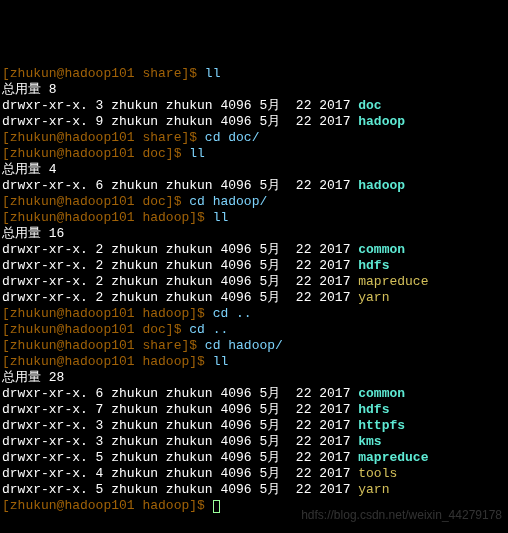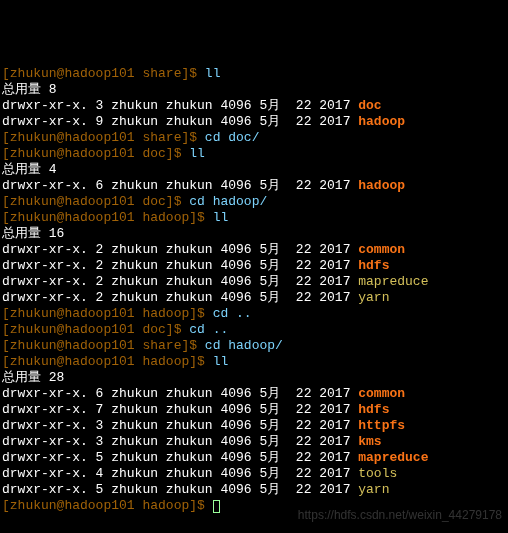--- a/index.html
+++ b/index.html
@@ -12,21 +12,21 @@
       width: 508px;
       height: 533px;
       padding: 2px;
       overflow: hidden;
       position: relative;
       white-space: pre;
     }
     .line { display: block; }
     .prompt { color: #a16207; }
     .cmd { color: #7dd3fc; }
-    .dirlink { color: #f97316; font-weight: bold; }
+    .dirlink { color: #5eead4; font-weight: bold; }
     .yellow { color: #d4c05a; }
     .cursor {
       display: inline-block;
       width: 7px;
       height: 13px;
       border: 1px solid #9f9;
       vertical-align: text-bottom;
     }
     .watermark {
       position: absolute;
@@ -39,16 +39,16 @@
       pointer-events: none;
     }
   </style>
 </head>
 <body>
 
 
 
 <div id="term"><div class="line"><span class="prompt">[zhukun@hadoop101 share]$ </span><span class="cmd">ll</span></div><div class="line">总用量 8</div><div class="line"><span>drwxr-xr-x. 3 zhukun zhukun 4096 5月  22 2017 </span><span class="dirlink">doc</span></div><div class="line"><span>drwxr-xr-x. 9 zhukun zhukun 4096 5月  22 2017 </span><span class="dirlink">hadoop</span></div><div class="line"><span class="prompt">[zhukun@hadoop101 share]$ </span><span class="cmd">cd doc/</span></div><div class="line"><span class="prompt">[zhukun@hadoop101 doc]$ </span><span class="cmd">ll</span></div><div class="line">总用量 4</div><div class="line"><span>drwxr-xr-x. 6 zhukun zhukun 4096 5月  22 2017 </span><span class="dirlink">hadoop</span></div><div class="line"><span class="prompt">[zhukun@hadoop101 doc]$ </span><span class="cmd">cd hadoop/</span></div><div class="line"><span class="prompt">[zhukun@hadoop101 hadoop]$ </span><span class="cmd">ll</span></div><div class="line">总用量 16</div><div class="line"><span>drwxr-xr-x. 2 zhukun zhukun 4096 5月  22 2017 </span><span class="dirlink">common</span></div><div class="line"><span>drwxr-xr-x. 2 zhukun zhukun 4096 5月  22 2017 </span><span class="dirlink">hdfs</span></div><div class="line"><span>drwxr-xr-x. 2 zhukun zhukun 4096 5月  22 2017 </span><span class="yellow">mapreduce</span></div><div class="line"><span>drwxr-xr-x. 2 zhukun zhukun 4096 5月  22 2017 </span><span class="yellow">yarn</span></div><div class="line"><span class="prompt">[zhukun@hadoop101 hadoop]$ </span><span class="cmd">cd ..</span></div><div class="line"><span class="prompt">[zhukun@hadoop101 doc]$ </span><span class="cmd">cd ..</span></div><div class="line"><span class="prompt">[zhukun@hadoop101 share]$ </span><span class="cmd">cd hadoop/</span></div><div class="line"><span class="prompt">[zhukun@hadoop101 hadoop]$ </span><span class="cmd">ll</span></div><div class="line">总用量 28</div><div class="line"><span>drwxr-xr-x. 6 zhukun zhukun 4096 5月  22 2017 </span><span class="dirlink">common</span></div><div class="line"><span>drwxr-xr-x. 7 zhukun zhukun 4096 5月  22 2017 </span><span class="dirlink">hdfs</span></div><div class="line"><span>drwxr-xr-x. 3 zhukun zhukun 4096 5月  22 2017 </span><span class="dirlink">httpfs</span></div><div class="line"><span>drwxr-xr-x. 3 zhukun zhukun 4096 5月  22 2017 </span><span class="dirlink">kms</span></div><div class="line"><span>drwxr-xr-x. 5 zhukun zhukun 4096 5月  22 2017 </span><span class="dirlink">mapreduce</span></div><div class="line"><span>drwxr-xr-x. 4 zhukun zhukun 4096 5月  22 2017 </span><span class="yellow">tools</span></div><div class="line"><span>drwxr-xr-x. 5 zhukun zhukun 4096 5月  22 2017 </span><span class="yellow">yarn</span></div><div class="line"><span class="prompt">[zhukun@hadoop101 hadoop]$ </span><span class="cursor"></span></div></div>
 
-<div class="watermark">https://hdfs.csdn.net/weixin_44279178</div>
+<div class="watermark">hdfs://blog.csdn.net/weixin_44279178</div>
 
 
 
 
 </body></html>

